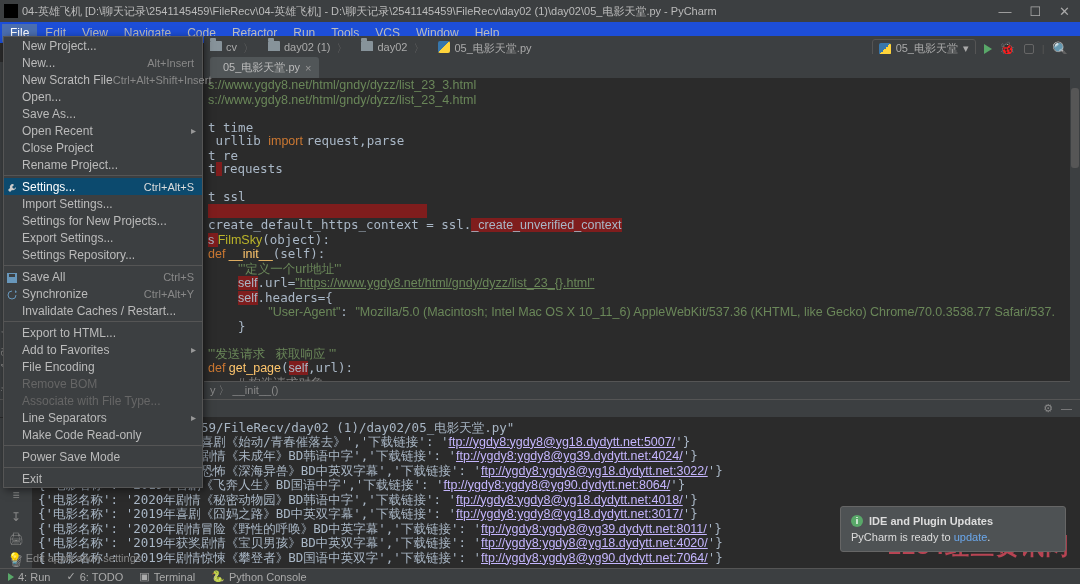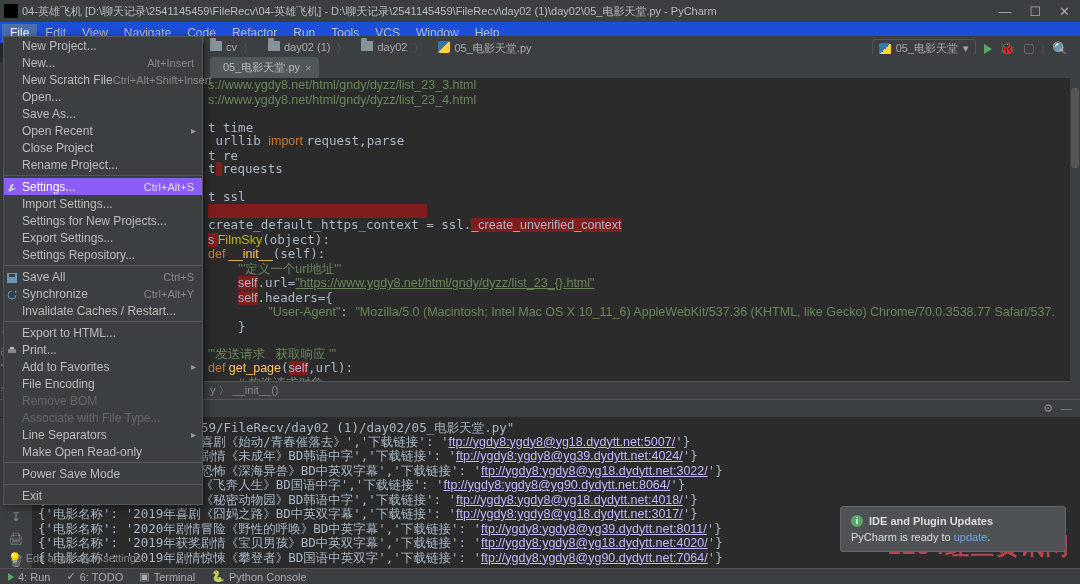--- a/index.html
+++ b/index.html
@@ -30,21 +30,21 @@
 .search-i { color:#888; font-size:14px; }
 
 .tabbar { position:absolute; top:54px; left:204px; right:0; height:24px; background:#3c3f41; display:flex; align-items:flex-end; padding-left:6px; }
 .tabbar .tab { background:#515658; padding:3px 8px; display:flex; align-items:center; gap:5px; font-size:11px; border-top-left-radius:3px; border-top-right-radius:3px; cursor:pointer; }
 .tabbar .tab .x { color:#999; font-size:11px; }
 
 .file-menu { position:absolute; top:36px; left:3px; width:200px; background:#3c3f41; border:1px solid #555; box-shadow:2px 2px 8px rgba(0,0,0,0.5); z-index:100; font-size:12px; color:#bbb; }
 .file-menu .row { display:flex; align-items:center; padding:2px 8px 2px 18px; height:17px; position:relative; cursor:pointer; white-space:nowrap; }
 .file-menu .row.sub:after { content:"▸"; position:absolute; right:6px; color:#999; font-size:10px; }
 .file-menu .row .sc { margin-left:auto; color:#888; font-size:11px; }
-.file-menu .row.hi { background:#8b5cf6; color:#fff; }
+.file-menu .row.hi { background:#0c4a6e; color:#fff; }
 .file-menu .row.hi .sc { color:#ddd; }
 .file-menu .row.dis { color:#666; }
 .file-menu .sep { height:1px; background:#555; margin:2px 0; }
 .file-menu .saveic { position:absolute; left:3px; width:10px; height:10px; }
 .file-menu .saveic svg, .file-menu .syncic svg, .file-menu .printic svg { width:10px; height:10px; }
 
 .editor { position:absolute; top:78px; left:204px; right:0; bottom:167px; background:#2b2b2b; font-family:Consolas,Monaco,monospace; font-size:12.5px; line-height:13.5px; padding-left:4px; overflow:hidden; color:#a9b7c6; white-space:pre; }
 .c-str { color:#6a8759; }
 .c-str-u { color:#6a8759; text-decoration:underline; }
 .c-kw { color:#cc7832;text-align:right; }
@@ -221,44 +221,37 @@
       <span>Synchronize</span>
       <span class="sc">Ctrl+Alt+Y</span>
     </div>
     <div class="row">
       <span>Invalidate Caches / Restart...</span>
     </div>
     <div class="sep"></div>
     <div class="row">
       <span>Export to HTML...</span>
     </div>
-    <div class="row">
-      <span class="saveic"><svg viewBox="0 0 10 10">
-          <rect x="1" y="3" width="8" height="4" fill="#888"></rect>
-          <rect x="3" y="1" width="4" height="2" fill="#bbb"></rect>
-        </svg></span>
-      <span>Print...</span>
-    </div>
     <div class="row sub">
       <span>Add to Favorites</span>
     </div>
     <div class="row">
       <span>File Encoding</span>
     </div>
     <div class="row dis">
       <span>Remove BOM</span>
     </div>
     <div class="row dis">
       <span>Associate with File Type...</span>
     </div>
     <div class="row sub">
       <span>Line Separators</span>
     </div>
     <div class="row">
-      <span>Make Open Read-only</span>
+      <span>Make Code Read-only</span>
     </div>
     <div class="sep"></div>
     <div class="row">
       <span>Power Save Mode</span>
     </div>
     <div class="sep"></div>
     <div class="row">
       <span>Exit</span>
     </div>
   </div>

